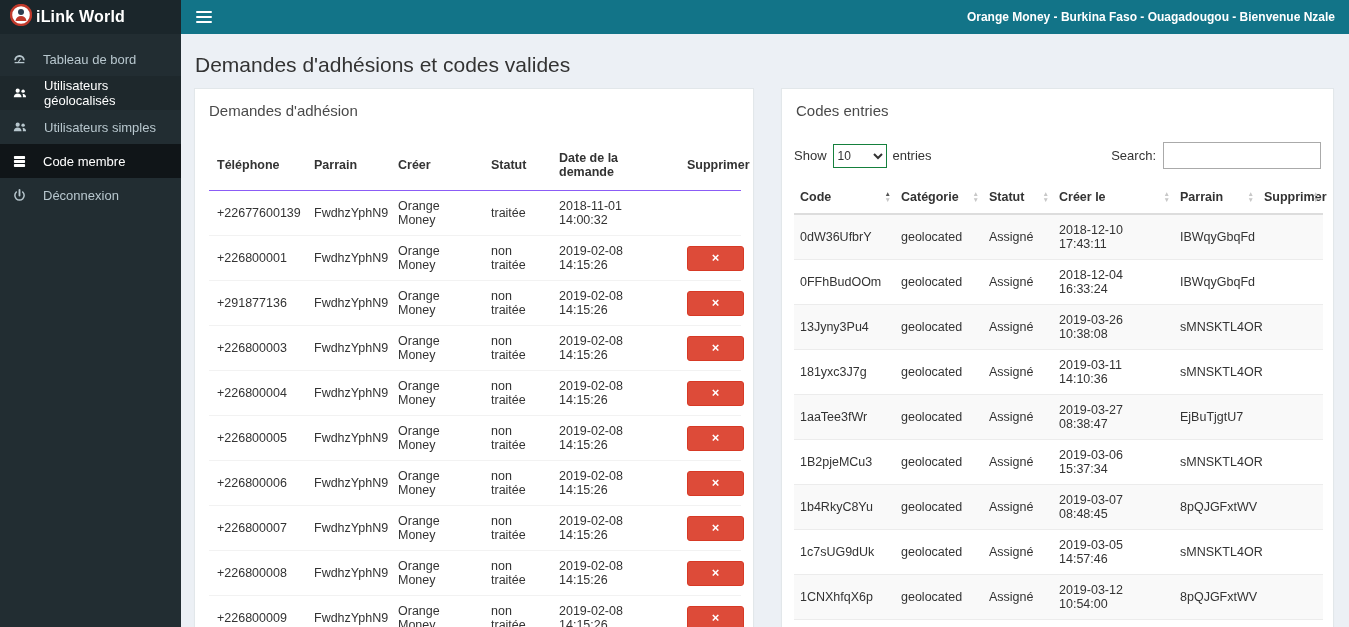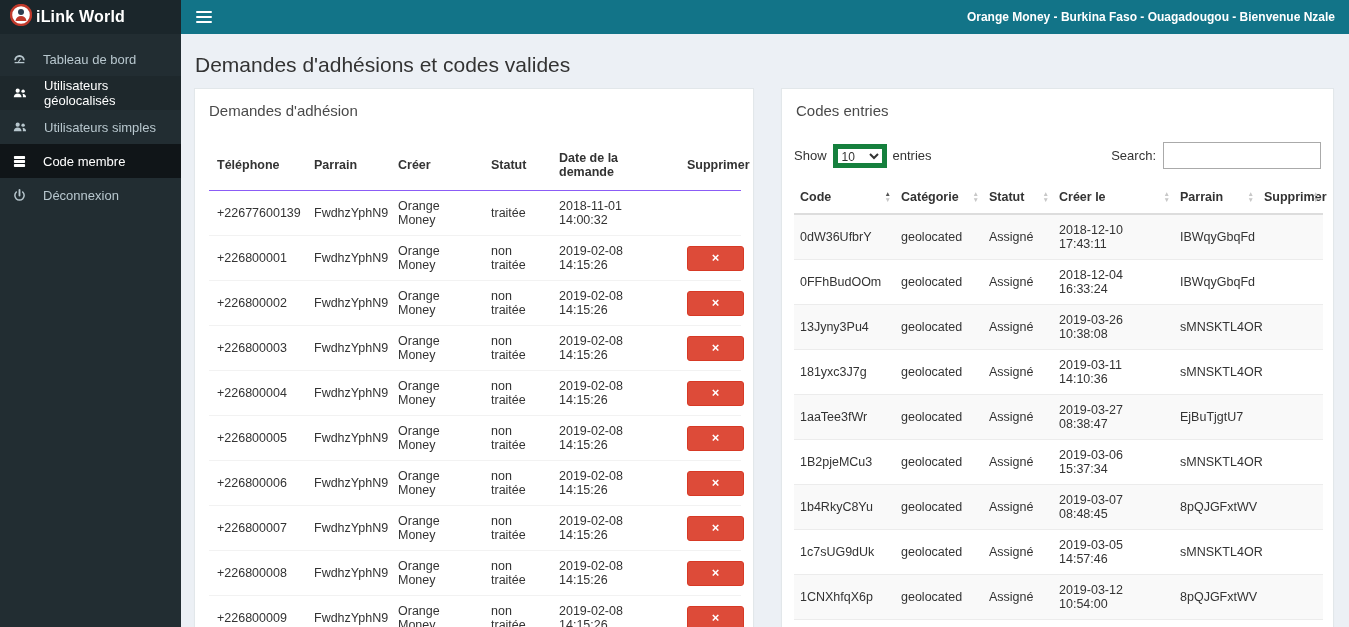--- a/index.html
+++ b/index.html
@@ -37,21 +37,21 @@
   table{border-collapse:collapse}
   .adh-table{margin:8px 14px 14px;width:532px;table-layout:fixed}
   .adh-table th{font-size:12.5px;font-weight:bold;color:#333;text-align:left;padding:11px 8px;border-bottom:1px solid #8b5cf6}
   .adh-table td{font-size:12.5px;color:#333;padding:8px;border-bottom:1px solid #f2f2f2;vertical-align:middle}
   .c-tel{width:97px}.c-par{width:84px}.c-res{width:93px}.c-sta{width:68px}.c-dat{width:128px}.c-del{width:62px}
   .btn-danger{display:block;width:57px;height:25px;background:#dd4b39;border:1px solid #d73925;border-radius:3px;color:#fff;font-size:13px;font-weight:bold;line-height:22px;text-align:center;cursor:pointer}
 
   
   .controls{display:flex;justify-content:space-between;align-items:center;padding:10px 12px 12px;font-size:13px;color:#333}
   .length{display:flex;align-items:center;gap:6px}
-  .length select{height:24px;width:54px;font-size:12px;border:5px solid #15803d;background:#fff;color:#333;font-family:inherit}
+  .length select{height:24px;width:54px;font-size:12px;border:1px solid #15803d;background:#fff;color:#333;font-family:inherit}
   .search-box{display:flex;align-items:center;gap:7px}
   .search-box input{height:27px;width:158px;border:1px solid #aaa;padding:0 6px;font-size:13px;font-family:inherit;background:#fff}
 
   
   .codes-table{margin:0 12px;width:529px;table-layout:fixed}
   .codes-table th{font-size:12.5px;font-weight:bold;color:#333;text-align:left;padding:9px 18px 9px 6px;border-bottom:2px solid #ddd;position:relative;cursor:pointer}
   .codes-table td{font-size:12.5px;color:#333;padding:8px 6px;border-top:1px solid #ececec}
   .codes-table tbody tr:nth-child(odd){background:#f9f9f9}
   .k-code{width:101px}.k-cat{width:88px}.k-sta{width:70px}.k-cre{width:121px}.k-par{width:84px}.k-del{width:65px}
   .sort{position:absolute;right:4px;top:50%;transform:translateY(-50%);display:flex;flex-direction:column;line-height:.95}
@@ -163,21 +163,21 @@
     <td>FwdhzYphN9</td>
     <td>Orange Money</td>
     <td>non traitée</td>
     <td>2019-02-08 14:15:26</td>
     <td>
       <button class="btn-danger"><span>×</span></button>
     </td>
   </tr>
 
   <tr>
-    <td>+226800002</td>
+    <td>+291877136</td>
     <td>FwdhzYphN9</td>
     <td>Orange Money</td>
     <td>non traitée</td>
     <td>2019-02-08 14:15:26</td>
     <td>
       <button class="btn-danger"><span>×</span></button>
     </td>
   </tr>
 
   <tr>

